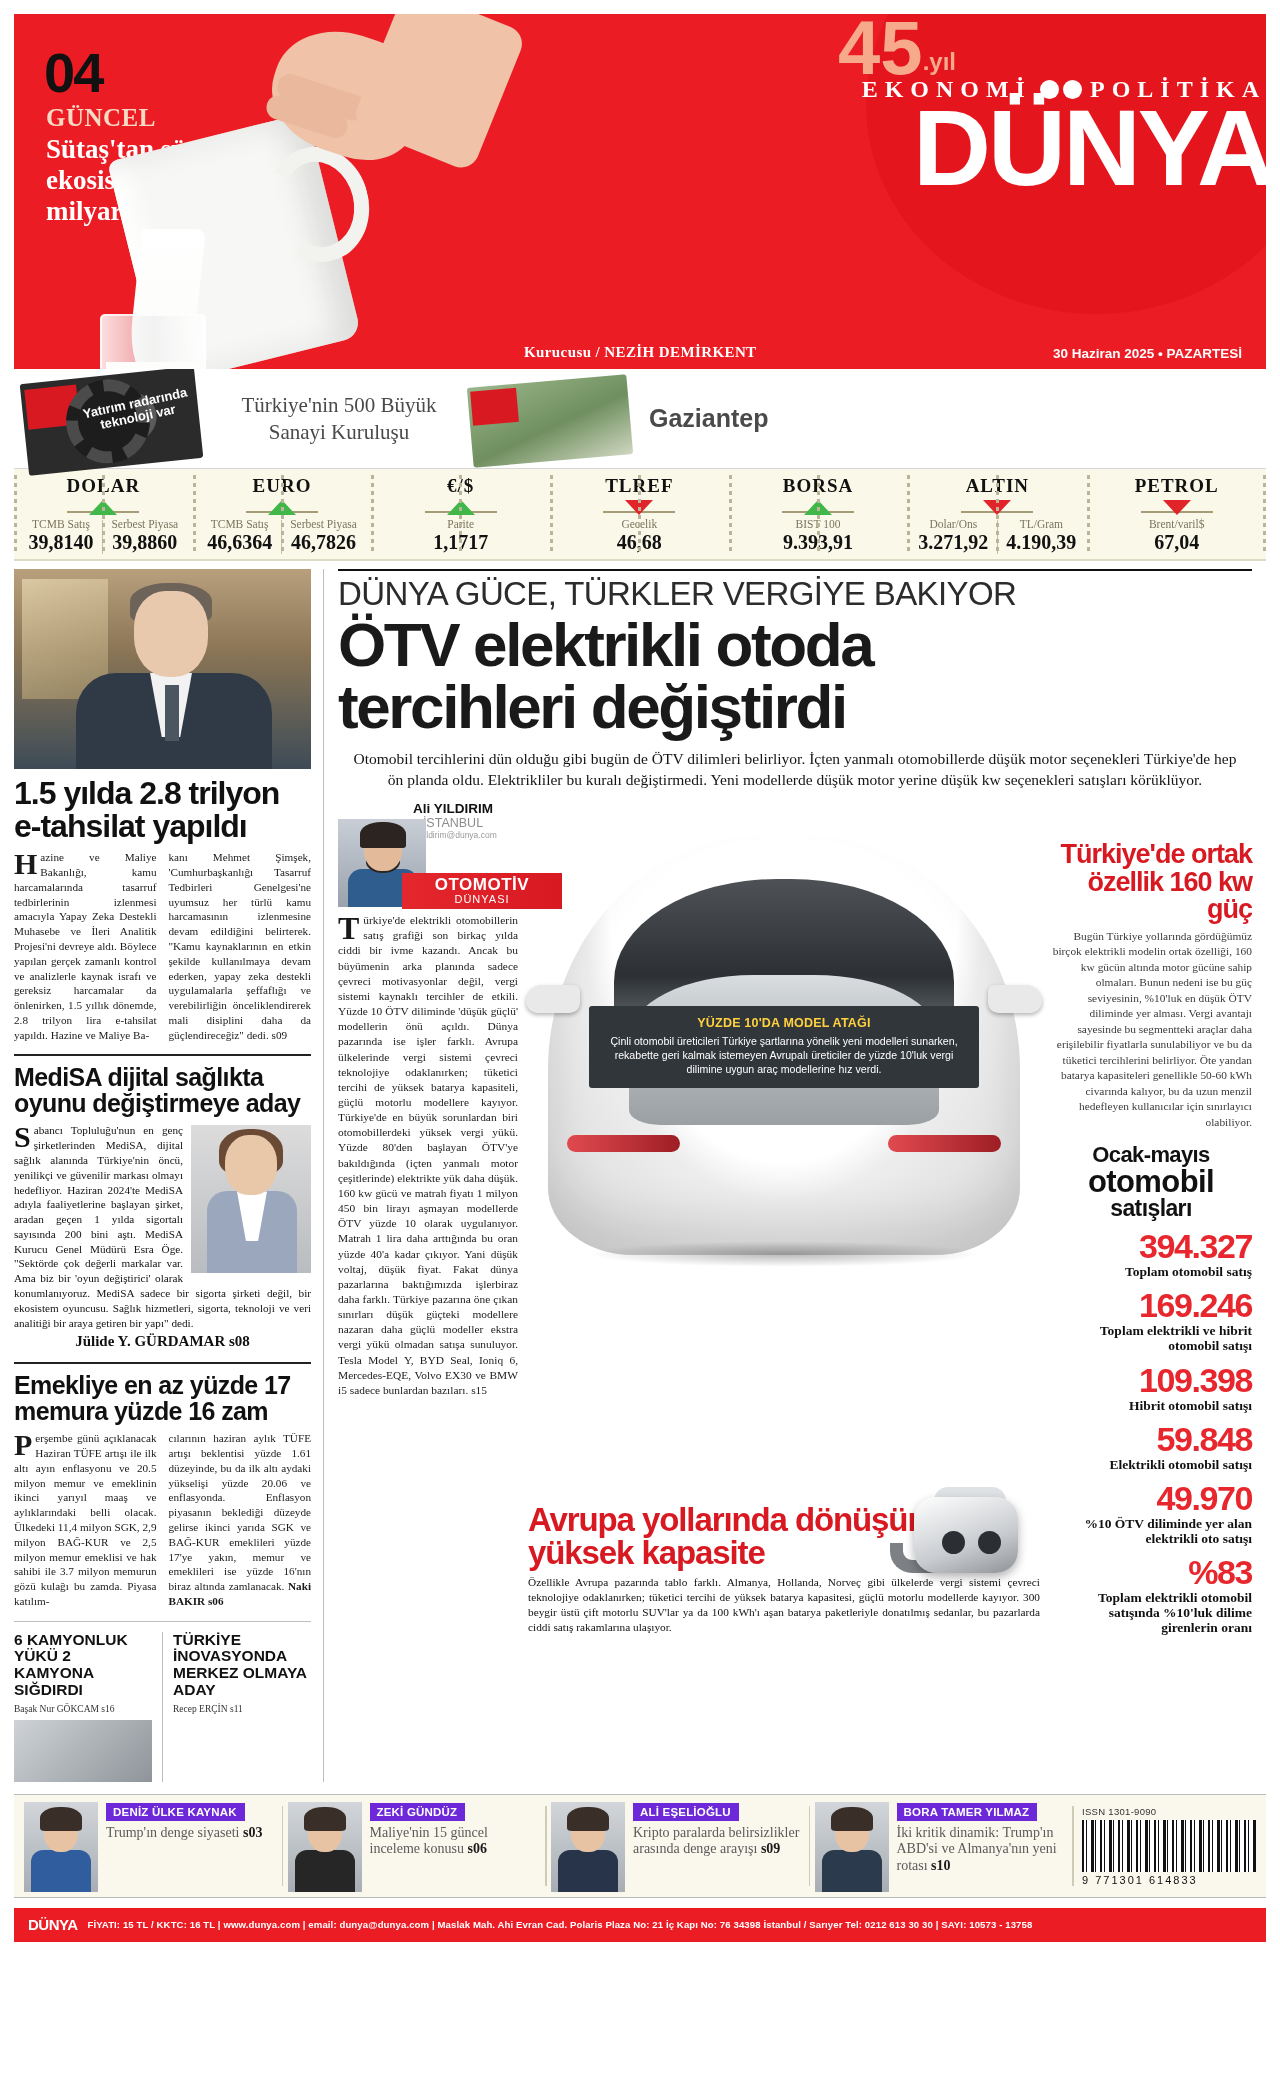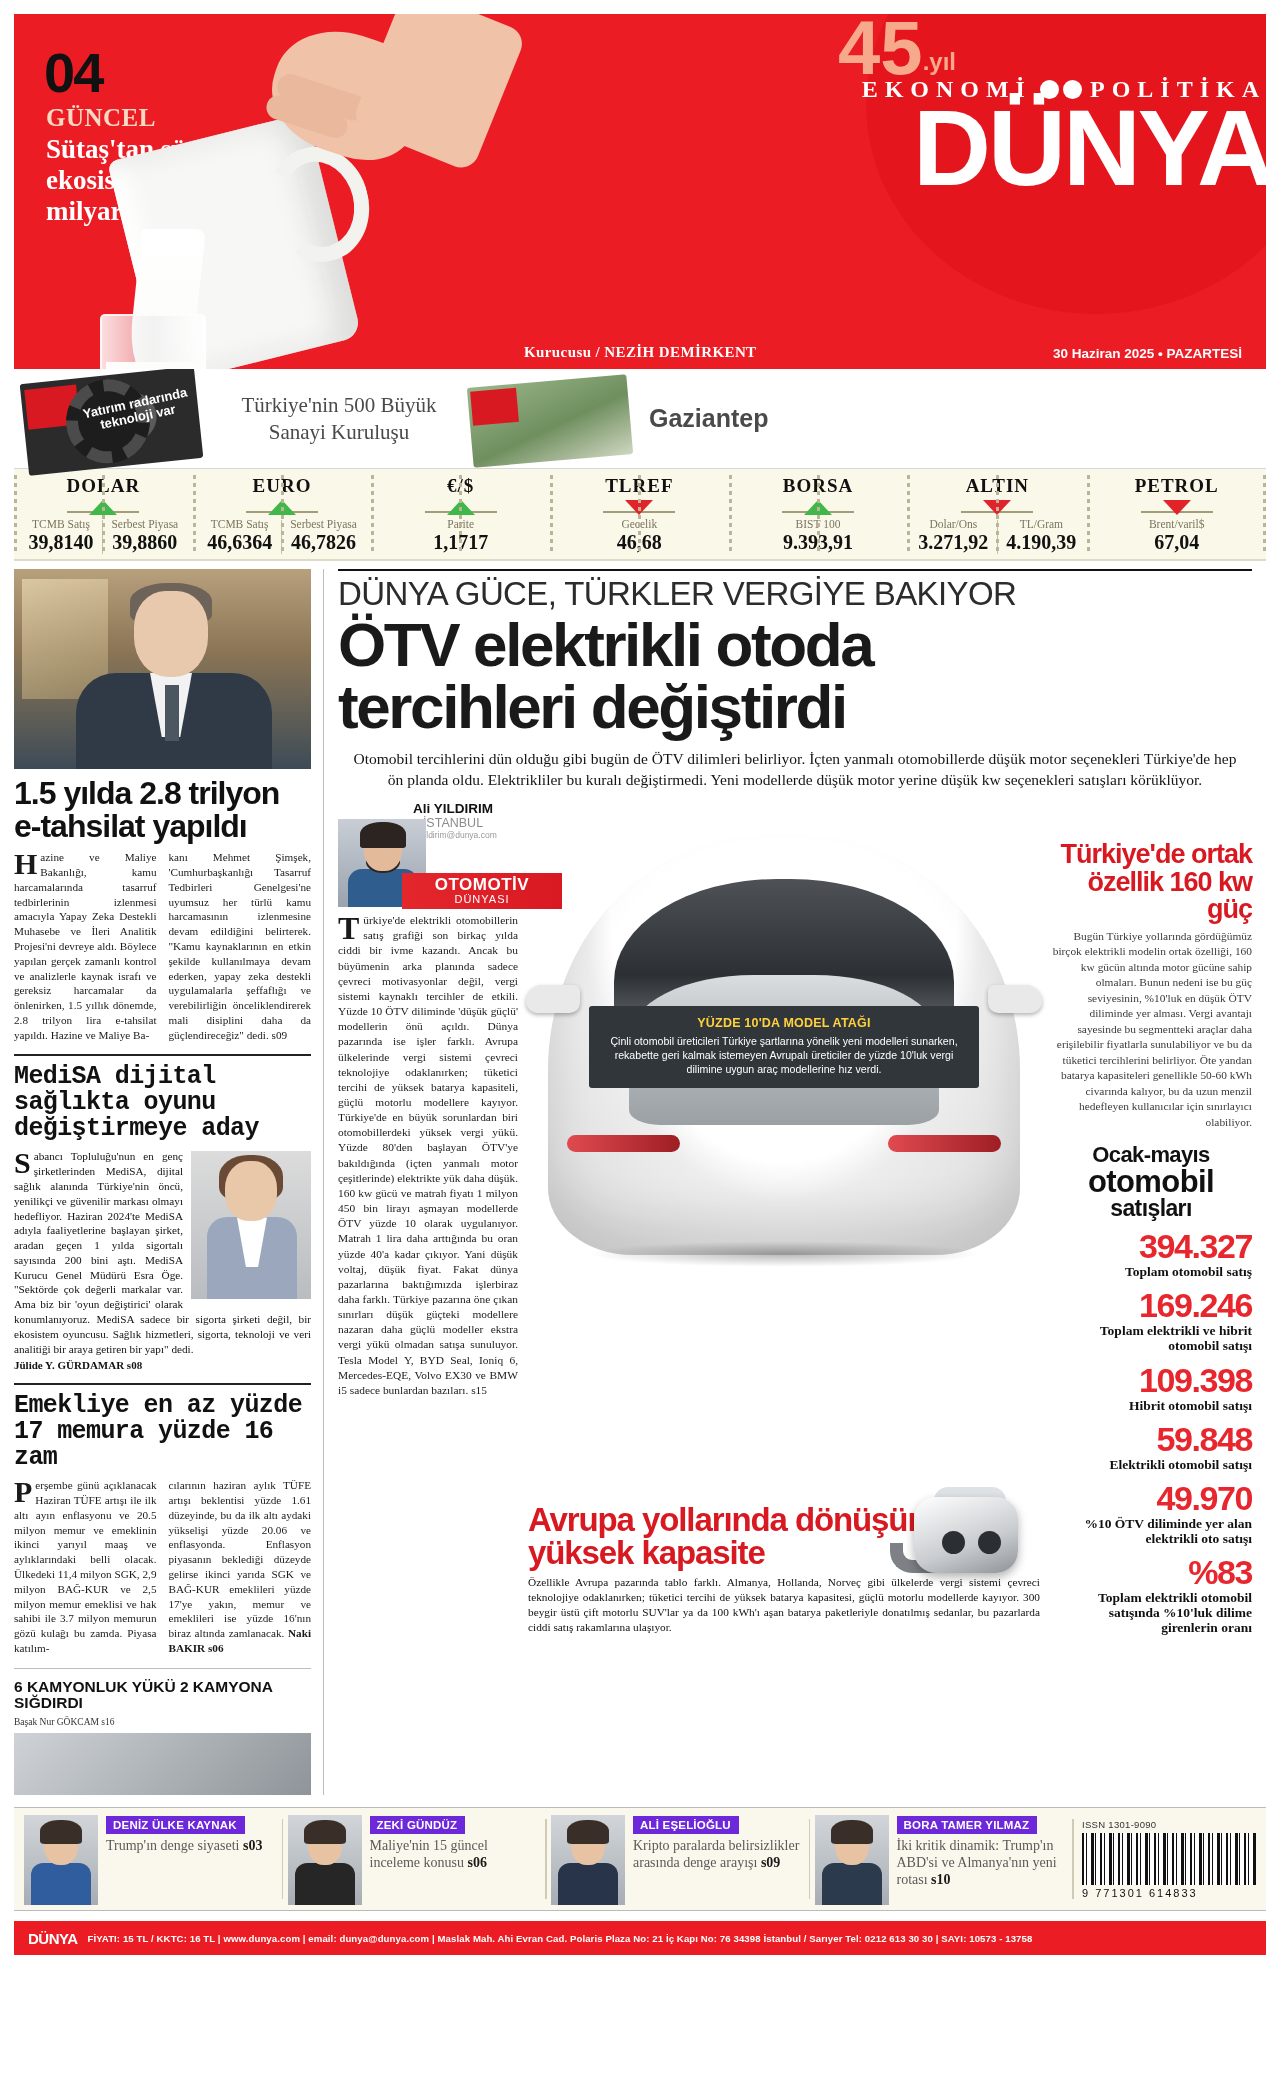--- a/index.html
+++ b/index.html
@@ -218,38 +218,38 @@
   .body2{
     column-count:2; column-gap:12px; font-family:"Liberation Serif", serif;
     font-size:11.2px; line-height:1.32; text-align:justify; color:#1a1a1a; hyphens:auto;
   }
   .body2 .dropcap{
     float:left; font-size:30px; line-height:.82; font-weight:700; padding:2px 3px 0 0;
   }
   .rule{ height:2px; background:#222; margin:12px 0 8px;}
   .rule.thin{ height:1px; background:#bdbdbd;}
   .sub-title{
-    font-family:Liberation Mono, monospace; font-weight:700;
+    font-family:Liberation Sans, sans-serif; font-weight:700;
     font-size:25px; line-height:1.04; letter-spacing:-.6px; margin-bottom:7px;
   }
   .medisa-wrap{ position:relative; }
   .medisa-photo{
     float:right; width:120px; height:148px; margin:2px 0 4px 8px;
     background:linear-gradient(180deg,#dcdcdc,#b9bcc0);
     position:relative; overflow:hidden;
   }
   .mp-head{ position:absolute; left:34px; top:10px; width:52px; height:60px; border-radius:45%;
     background:#e9c7a9;}
   .mp-hair{ position:absolute; left:28px; top:4px; width:64px; height:46px; border-radius:46% 46% 30% 30%;
     background:#6b4a35;}
   .mp-body{ position:absolute; left:16px; top:66px; width:90px; height:86px; background:#9aa7bc;
     border-radius:20px 20px 0 0;}
   .mp-shirt{ position:absolute; left:46px; top:66px; width:30px; height:50px; background:#fff;
     clip-path: polygon(0 0,100% 0,70% 100%,30% 100%);}
-  .byline{ font-family:"Liberation Serif", serif; font-weight:700; font-size:11px; text-align:left; margin-top:3px;}
+  .byline{ font-family:"Liberation Serif", serif; font-weight:700; font-size:15px; text-align:center; margin-top:3px;}
 
   .twoboxes{ display:flex; gap:10px; margin-top:10px; }
   .bx{ flex:1; }
   .bx + .bx{ border-left:1.5px solid #bdbdbd; padding-left:10px;}
   .bx-title{ font-family:"Liberation Sans", sans-serif; font-weight:700; font-size:15.5px; line-height:1.08;}
   .bx-by{ font-family:"Liberation Serif", serif; font-size:9.5px; margin-top:5px; color:#333;}
   .bx-img{ width:100%; height:62px; background:linear-gradient(135deg,#cfd3d7,#8e9499); margin-top:6px;}
 
   
   .kicker-rule{ border-top:2px solid #111; }
@@ -624,20 +624,24 @@
         <p><span>cılarının haziran aylık TÜFE artışı beklentisi yüzde 1.61 düzeyinde, bu da ilk altı aydaki yükselişi yüzde 20.06 ve enflasyonda. Enflasyon piyasanın beklediği düzeyde gelirse ikinci yarıda SGK ve BAĞ-KUR emeklileri yüzde 17'ye yakın, memur ve emeklileri ise yüzde 16'nın biraz altında zamlanacak.</span>
            <b>Naki BAKIR s06</b></p>
       </div>
 
       <div class="rule thin"></div>
       <div class="twoboxes">
         <div class="bx">
           <div class="bx-title">6 KAMYONLUK YÜKÜ 2 KAMYONA SIĞDIRDI</div>
           <div class="bx-by">Başak Nur GÖKCAM s16</div>
           <div class="bx-img"></div>
+        </div>
+        <div class="bx">
+          <div class="bx-title">TÜRKİYE İNOVASYONDA MERKEZ OLMAYA ADAY</div>
+          <div class="bx-by">Recep ERÇİN s11</div>
         </div>
       </div>
     </div>
 
     <div class="col-main">
       <div class="kicker-rule"></div>
       <div class="main-kicker">DÜNYA GÜCE, TÜRKLER VERGİYE BAKIYOR</div>
       <div class="main-head">ÖTV elektrikli otoda</div>
       <div class="main-head">tercihleri değiştirdi</div>
       <div class="main-deck">Otomobil tercihlerini dün olduğu gibi bugün de ÖTV dilimleri belirliyor. İçten yanmalı otomobillerde düşük motor seçenekleri Türkiye'de hep ön planda oldu. Elektrikliler bu kuralı değiştirmedi. Yeni modellerde düşük motor yerine düşük kw seçenekleri satışları körüklüyor.</div>

